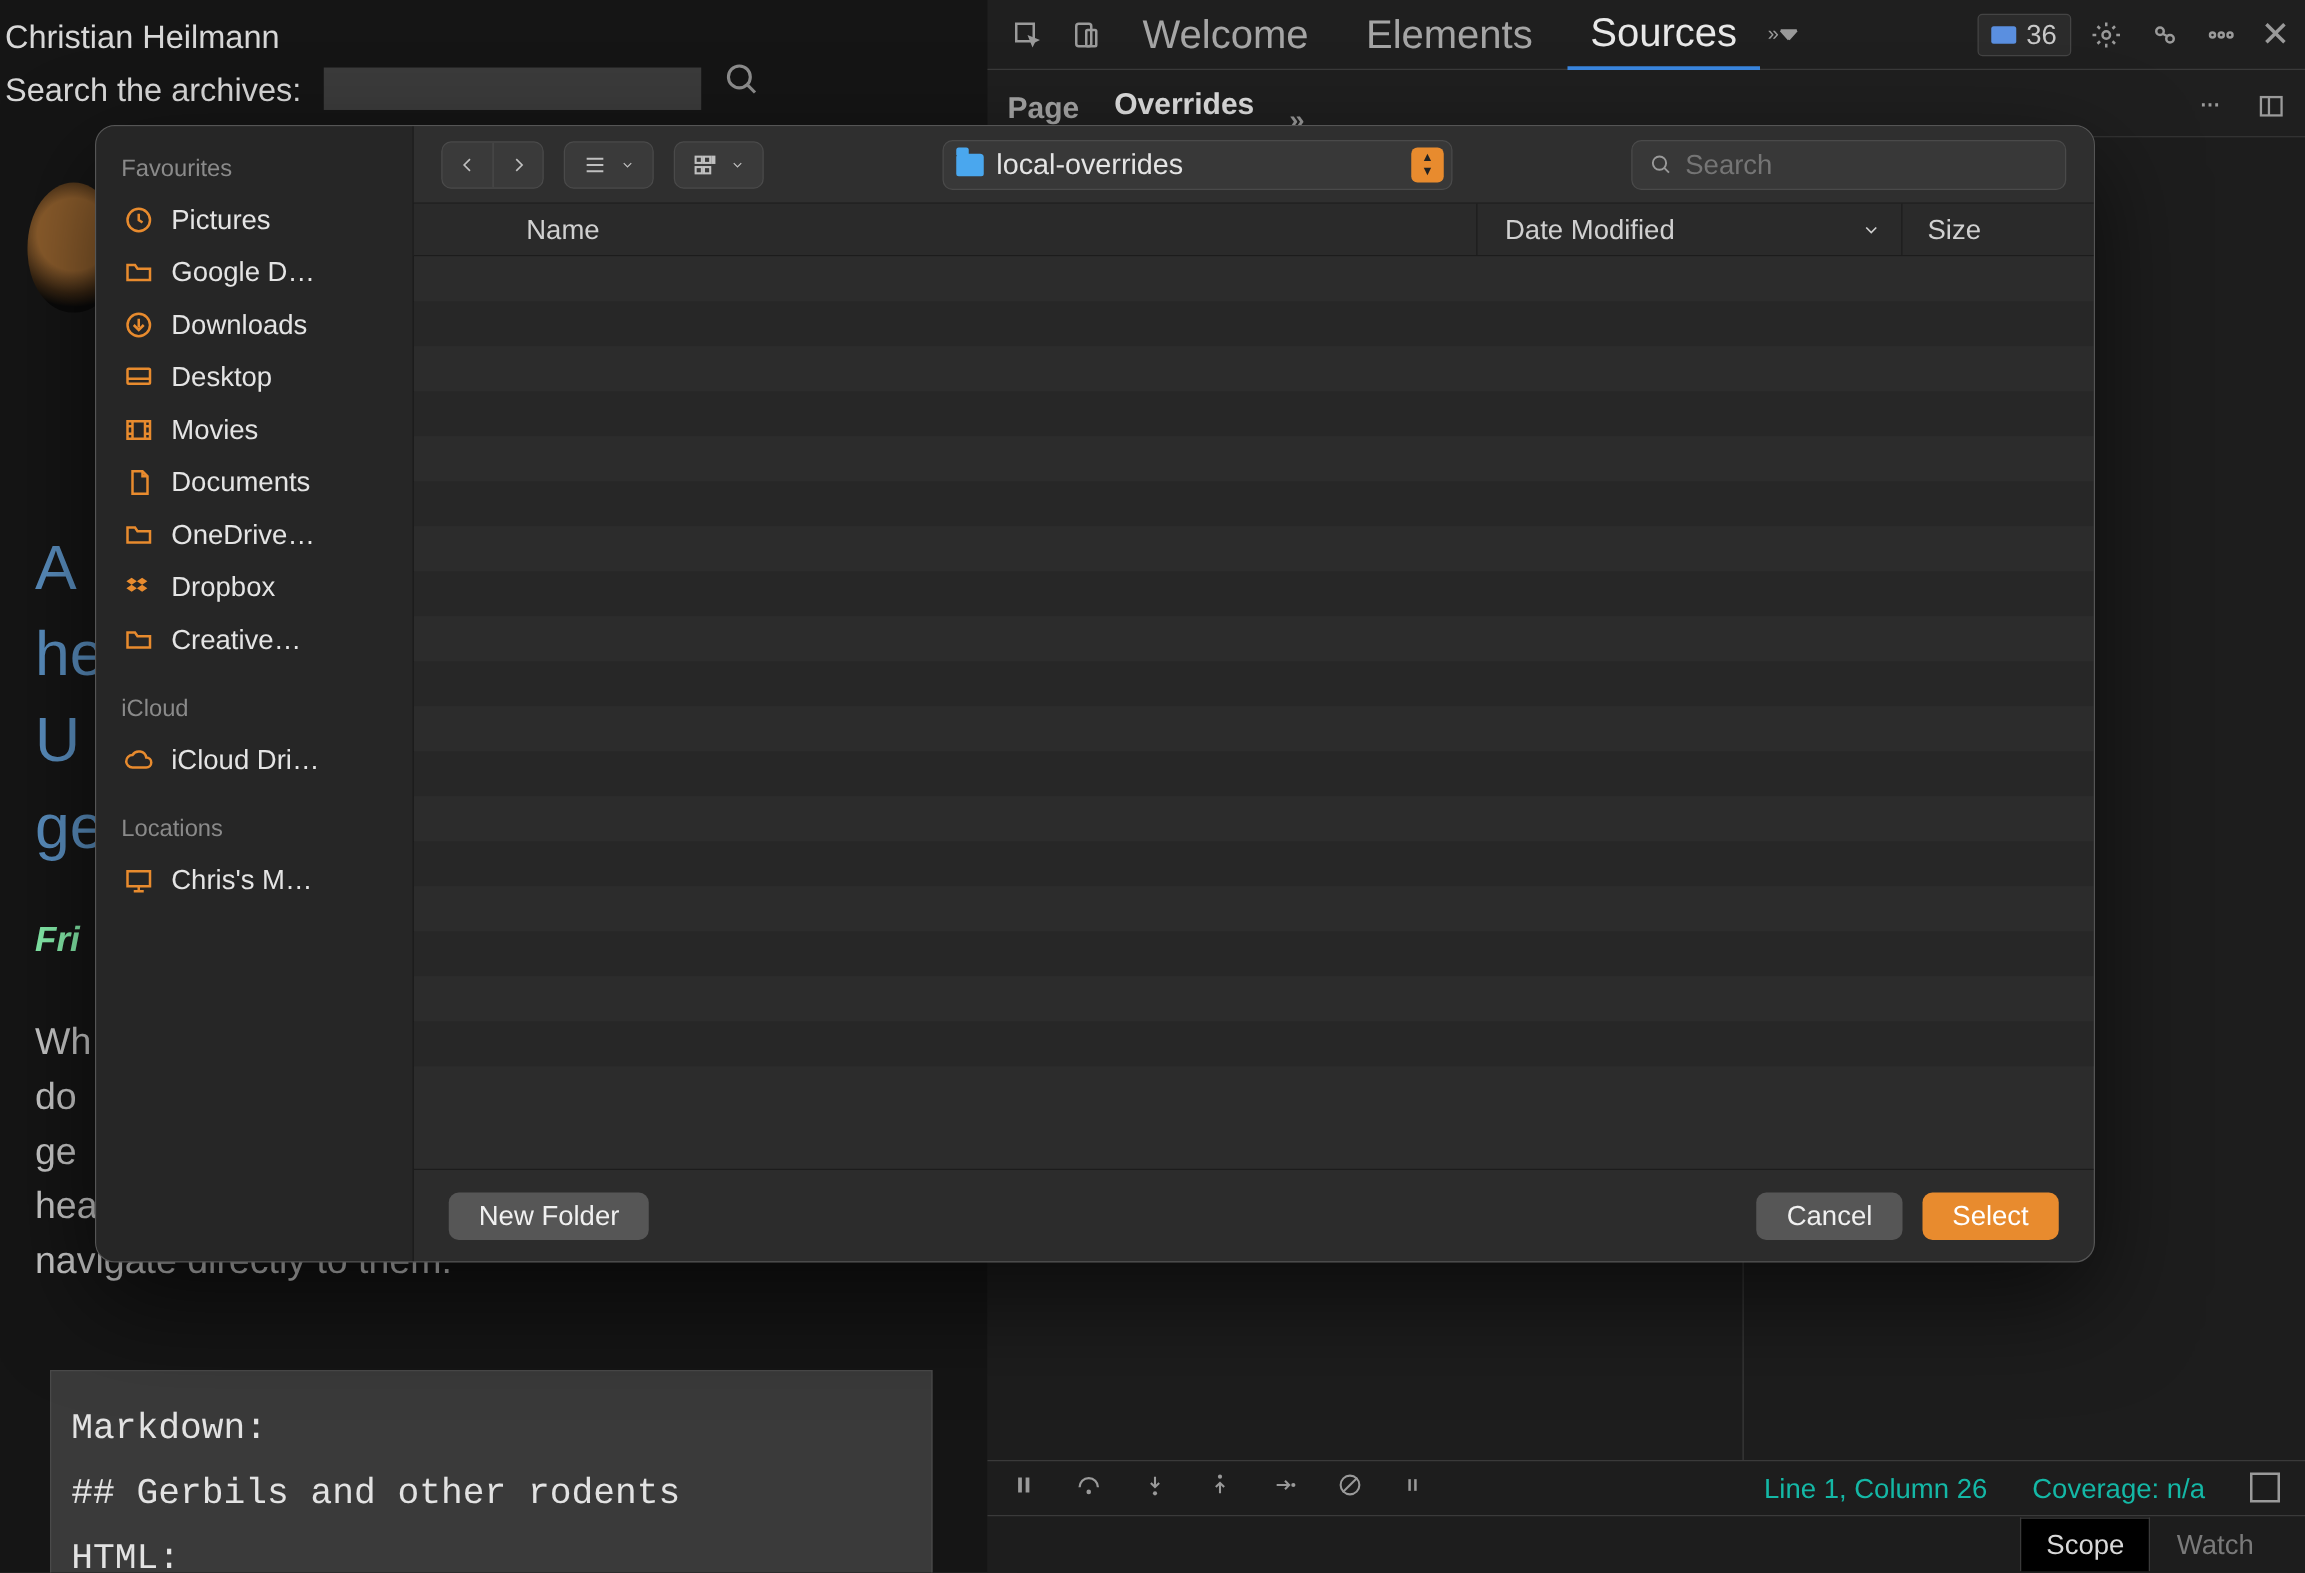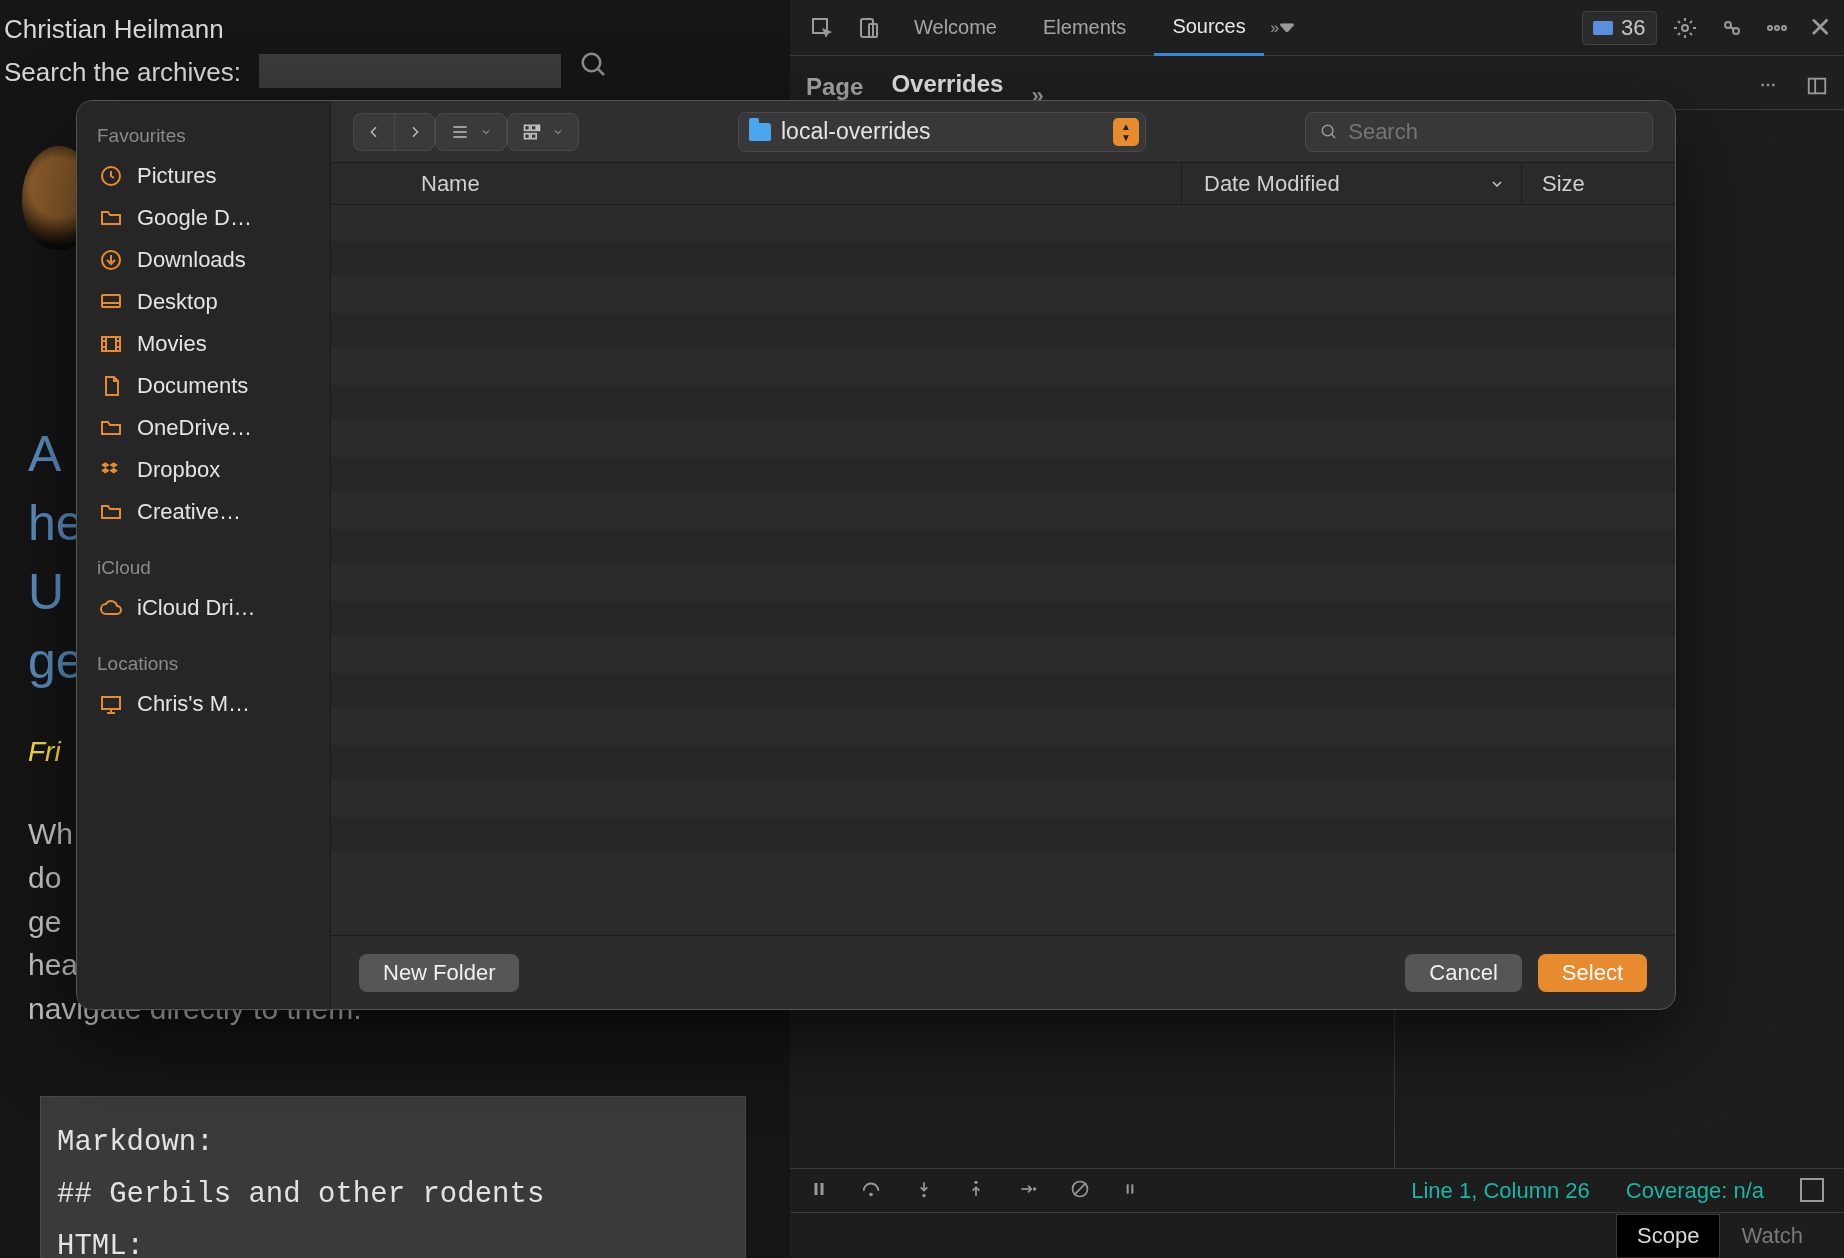--- a/index.html
+++ b/index.html
@@ -32,21 +32,21 @@
       width: 74px; height: 104px;
       background: radial-gradient(circle at 50% 40%, #e99b4a 0 40%, #5a3c1e 65%, #101010 80%);
       border-radius: 50% 50% 48% 48%;
       filter: brightness(.6);
     }
     .article-heading {
       position: absolute; left: 28px; top: 420px;
       font-size: 50px; font-weight: 400; color: #5a8fc0;
       line-height: 1.38; width: 520px;
     }
-    .article-date { position: absolute; left: 28px; top: 736px; font-size: 28px; font-style: italic; color: #fde047; }
+    .article-date { position: absolute; left: 28px; top: 736px; font-size: 28px; font-style: italic; color: #86efac; font-weight: bold; }
     .article-body {
       position: absolute; left: 28px; top: 812px; width: 730px;
       font-size: 30px; color: #c8c8c8; line-height: 1.46;
     }
     .code-box {
       position: absolute; left: 40px; top: 1096px; width: 706px;
       background: #3a3a3a; border: 1px solid #4a4a4a; padding: 20px 16px;
       font-family: "Courier New", monospace; font-size: 29px; color: #e2e2e2;
       line-height: 1.8;
     }
@@ -55,21 +55,21 @@
     .devtools {
       position: absolute; left: 790px; top: 0; right: 0; height: 1258px;
       background: #1f1f1f;
       display: flex; flex-direction: column;
     }
     .dt-header {
       height: 56px; display: flex; align-items: center; padding: 0 8px 0 14px;
       border-bottom: 1px solid #3a3a3a; gap: 10px;
     }
     .dt-header .iconbtn { width: 36px; height: 36px; display:flex;align-items:center;justify-content:center; color:#9a9a9a; }
-    .dt-tab { color: #a5a5a5; font-size: 20px; padding: 0 18px; height: 56px; display:flex;align-items:center; }
+    .dt-tab { color: #a5a5a5; font-size: 32px; padding: 0 18px; height: 56px; display:flex;align-items:center; }
     .dt-tab.active { color: #e8e8e8; border-bottom: 3px solid #3a87e0; }
     .dt-header-spacer { flex: 1; }
     .issues-badge {
       display:flex;align-items:center;gap:8px;
       background:#2b2b2b;border:1px solid #444;border-radius:4px;
       padding:3px 10px;color:#c8c8c8;font-size:22px;
     }
     .issues-badge .swatch{width:20px;height:14px;background:#5a8fe0;border-radius:2px;}
     .dt-close { color:#9a9a9a; font-size:28px; padding:0 4px; }
 
@@ -120,21 +120,21 @@
     .sb-item {
       display:flex; align-items:center; gap:14px; padding:8px 20px 8px 22px;
       color:#e4e4e4; font-size:22px; white-space:nowrap;
       text-overflow:ellipsis; overflow:hidden;
     }
     .sb-item .ico { width:24px; height:24px; color:#e88b2e; display:flex;align-items:center;justify-content:center; flex-shrink:0;}
     .sb-item .ico svg { width:24px; height:24px; }
 
     .finder-main { flex:1; display:flex; flex-direction:column; }
     .finder-toolbar {
-      height:62px; display:flex; align-items:center; padding:0 22px; gap:0;
+      height:62px; display:flex; align-items:center; padding:0 22px; gap:16px;
       background:#2f2f2f; border-bottom:1px solid #1c1c1c;
     }
     .segbtn { display:flex; background:#3a3a3a; border-radius:8px; overflow:hidden; border:1px solid #4a4a4a;}
     .segbtn .seg { width:40px; height:36px; display:flex;align-items:center;justify-content:center; color:#c0c0c0; }
     .segbtn .seg + .seg { border-left:1px solid #4a4a4a; }
     .tb-btn { display:flex;align-items:center;gap:10px;background:#3a3a3a;border:1px solid #4a4a4a;border-radius:8px;padding:6px 14px;color:#c0c0c0;height:38px;}
     .folder-select {
       display:flex;align-items:center;gap:10px;
       background:#383838;border:1px solid #4a4a4a;border-radius:8px;
       height:40px;padding:0 6px 0 10px;color:#e4e4e4;min-width:408px;margin:0 auto;

